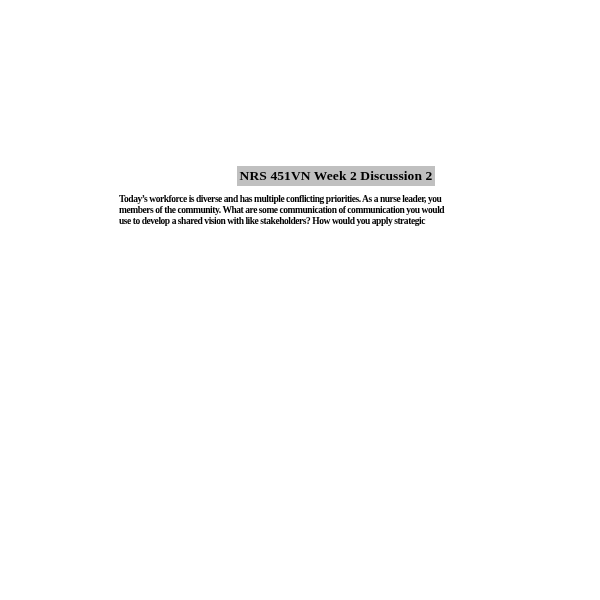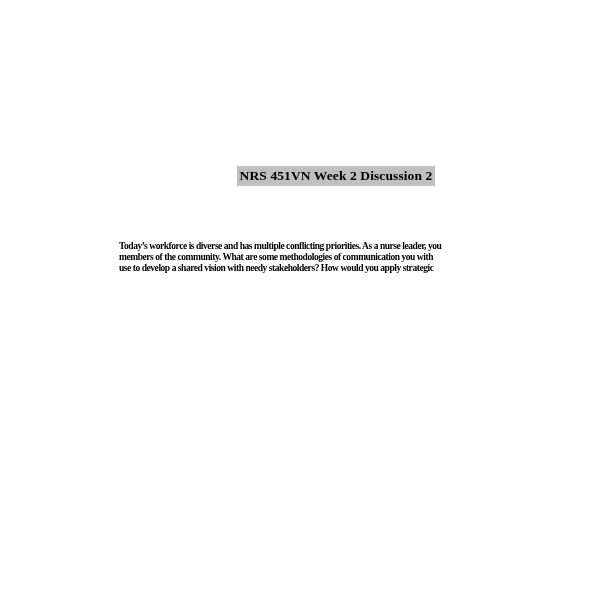--- a/index.html
+++ b/index.html
@@ -57,19 +57,19 @@
 </style>
 </head>
 <body style="background-color: rgb(255, 255, 255);">
 
 <div class="doc-page">
 
   <div class="title-row">
     <span class="title-highlight" style="background-color: rgb(192, 192, 192); color: rgb(0, 0, 0);">NRS 451VN Week 2 Discussion 2</span>
   </div>
 
-  <div class="paragraph" style="color: rgb(0, 0, 0); margin-top: 47px;">
+  <div class="paragraph" style="color: rgb(0, 0, 0);">
     <div class="line">Today’s workforce is diverse and has multiple conflicting priorities. As a nurse leader, you</div>
-    <div class="line">members of the community. What are some methodologies of communication you with</div>
-    <div class="line">use to develop a shared vision with needy stakeholders? How would you apply strategic</div>
+    <div class="line">members of the community. What are some communication of communication you would</div>
+    <div class="line">use to develop a shared vision with like stakeholders? How would you apply strategic</div>
   </div>
 
 </div>
 
 </body></html>

